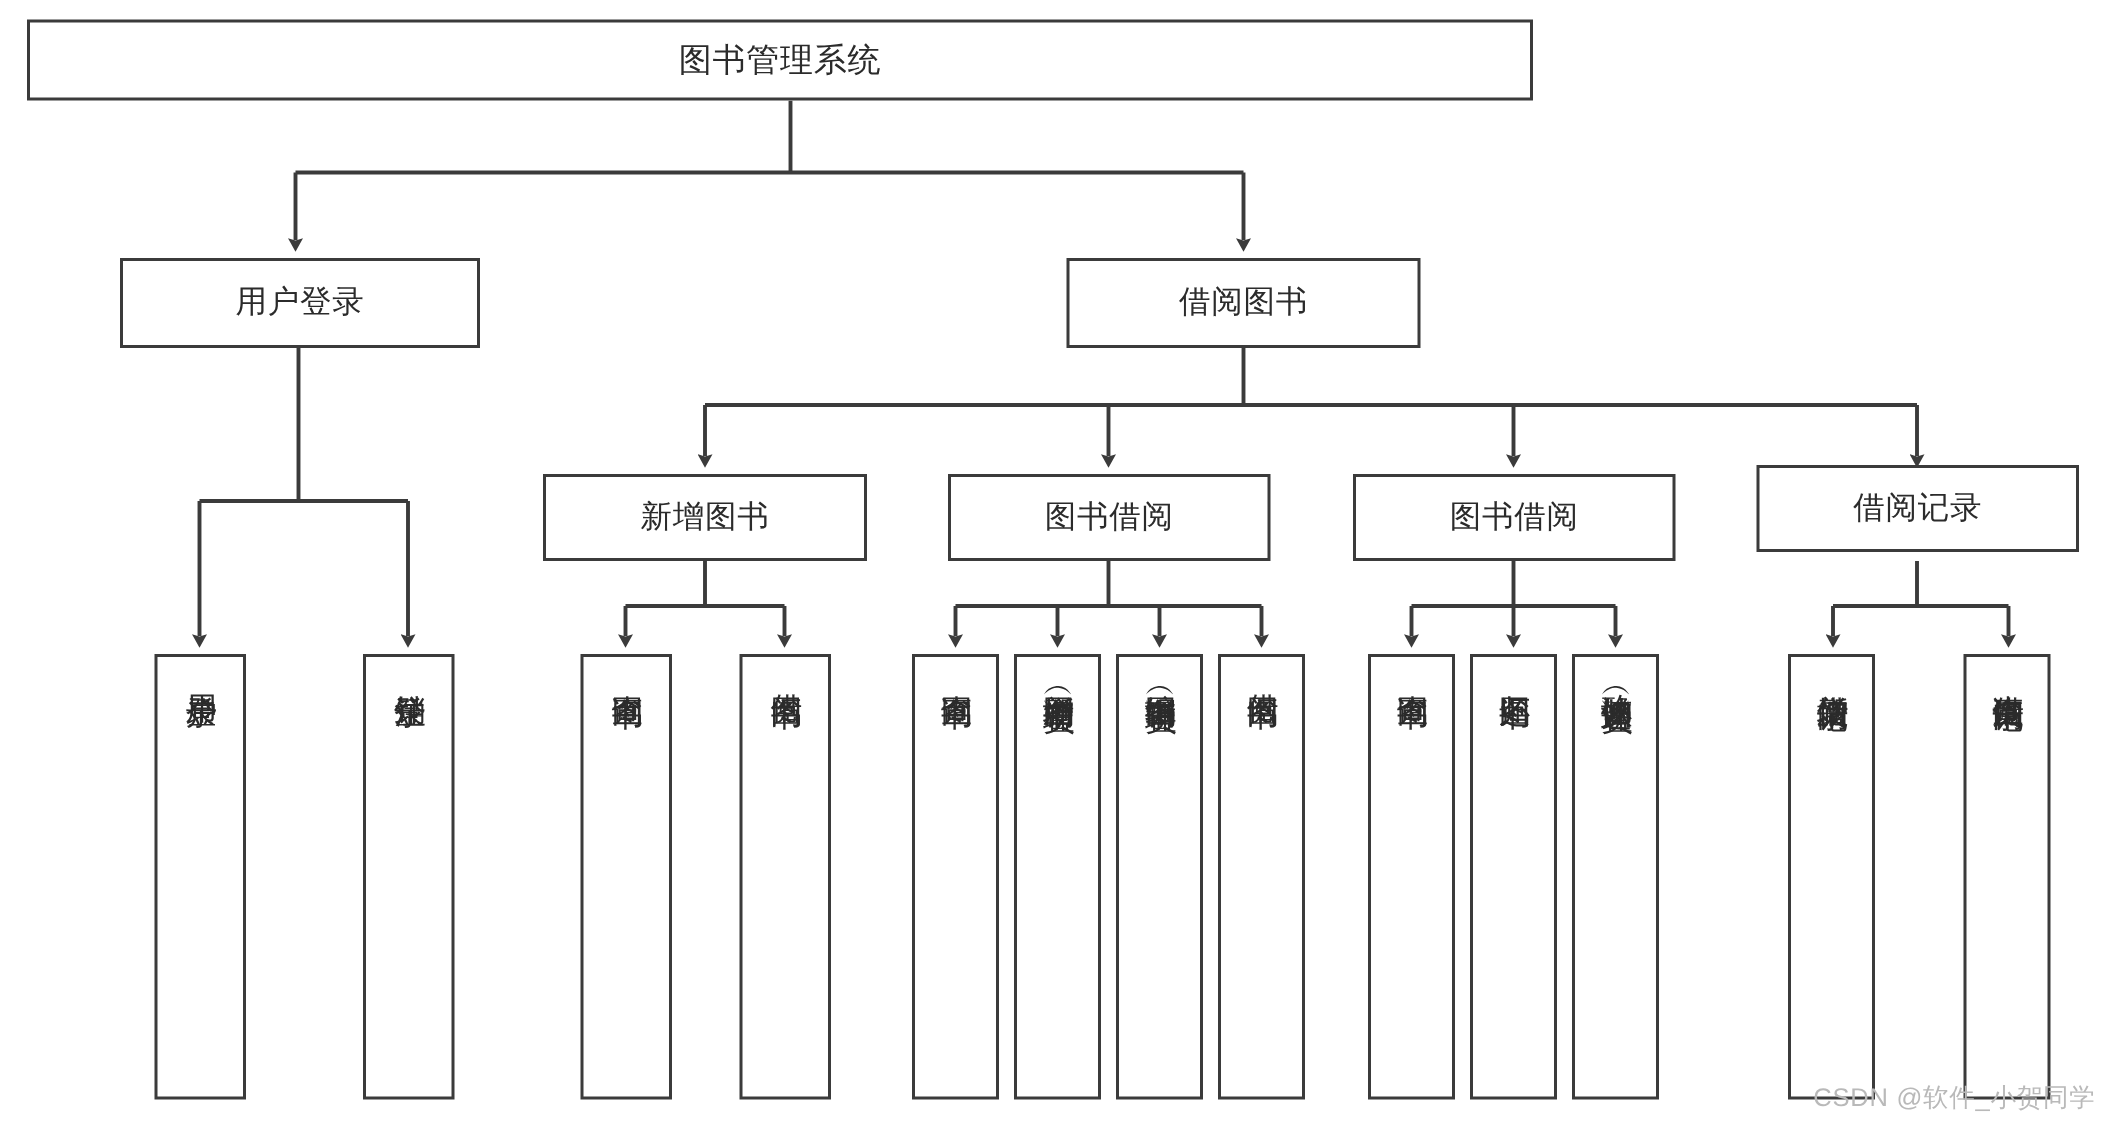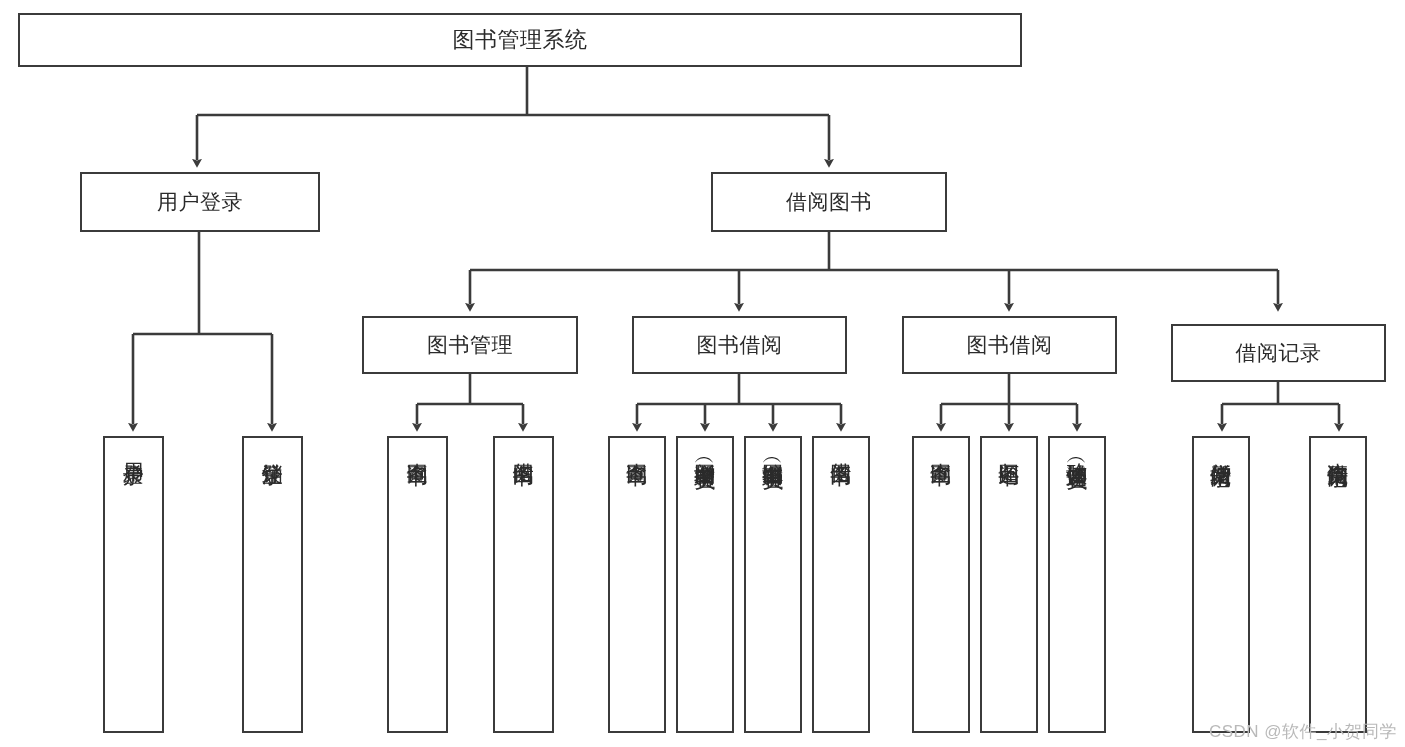--- a/index.html
+++ b/index.html
@@ -131,29 +131,29 @@
   </div>
 
   <div class="node horiz" style="left:80px; top:172px; width:240px; height:60px;">
     <span class="label">用户登录</span>
   </div>
   <div class="node horiz" style="left:711px; top:172px; width:236px; height:60px;">
     <span class="label">借阅图书</span>
   </div>
 
   <div class="node horiz" style="left:362px; top:316px; width:216px; height:58px;">
-    <span class="label">图书管理</span>
+    <span class="label">新增图书</span>
   </div>
   <div class="node horiz" style="left:632px; top:316px; width:215px; height:58px;">
     <span class="label">图书借阅</span>
   </div>
   <div class="node horiz" style="left:902px; top:316px; width:215px; height:58px;">
     <span class="label">图书借阅</span>
   </div>
-  <div class="node horiz" style="left:1171px; top:324px; width:215px; height:58px;">
+  <div class="node horiz" style="left:1171px; top:310px; width:215px; height:58px;">
     <span class="label">借阅记录</span>
   </div>
 
   <div class="node vert" style="left:103px; top:436px; width:61px; height:297px;">
     <span class="label">用户登录</span>
   </div>
   <div class="node vert" style="left:242px; top:436px; width:61px; height:297px;">
     <span class="label">注销登录</span>
   </div>
 

